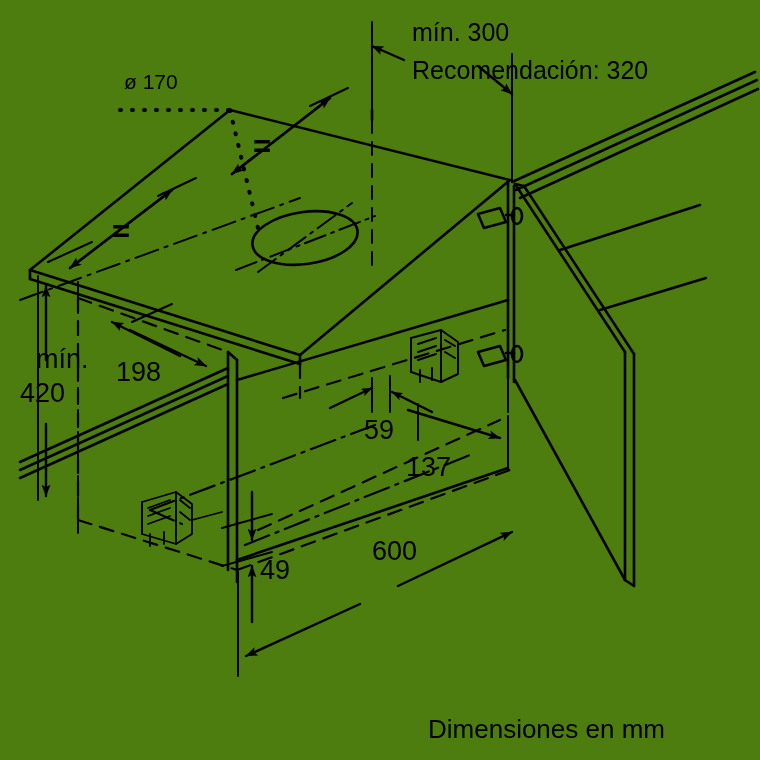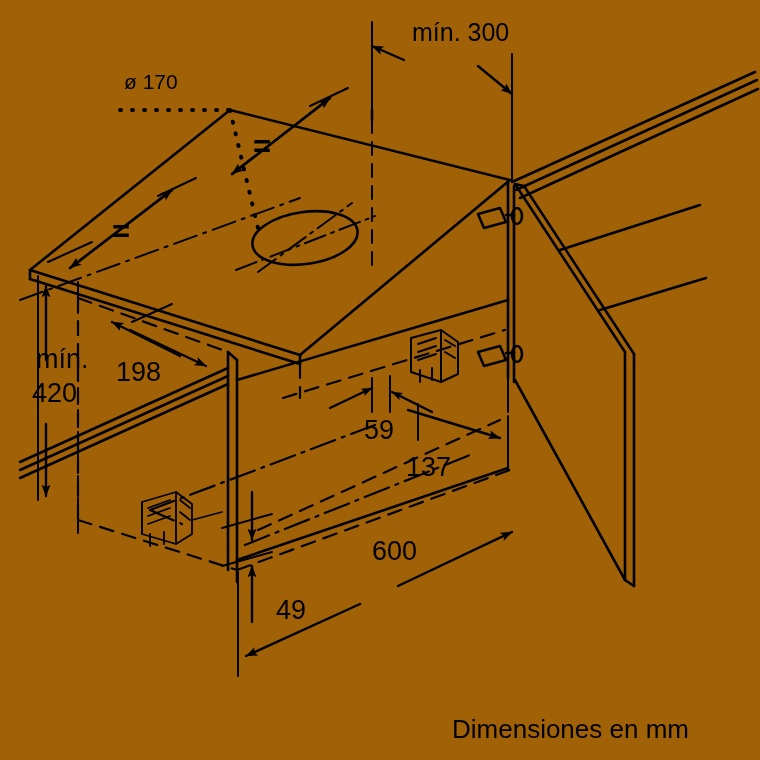--- a/index.html
+++ b/index.html
@@ -1,24 +1,24 @@
 <!DOCTYPE html>
 <html><head>
 <meta charset="utf-8">
 <style>
   html,body{margin:0;padding:0;background:#ffffff;}
   body{width:760px;height:760px;overflow:hidden;
        font-family:"Liberation Sans",sans-serif;color:#000;}
-  #stage{position:relative;width:760px;height:760px;background:#a16207;}
+  #stage{position:relative;width:760px;height:760px;background:#4d7c0f;}
   svg#dwg{position:absolute;left:0;top:0;width:760px;height:760px;}
   .lbl{position:absolute;white-space:nowrap;color:#000;
        font-family:"Liberation Sans",sans-serif;line-height:1.18;}
   .t-dim{font-size:27px;}
   .t-top{font-size:25px;}
-  .t-foot{font-size:26px;margin-left:24px;}
+  .t-foot{font-size:26px;}
   .t-dia{font-size:21px;}
 </style>
 </head>
 <body>
 
 <div id="stage">
 
   <svg id="dwg" viewBox="0 0 760 760">
     <defs>
       <marker id="ah" viewBox="0 0 12 9" refX="11.4" refY="4.5" markerWidth="12" markerHeight="9" orient="auto-start-reverse" markerUnits="userSpaceOnUse">
@@ -217,36 +217,37 @@
       <g stroke-width="4" stroke-dasharray="1 11" stroke-linecap="round">
         <path d="M 120 110 L 230 110"></path>
         <path d="M 230 110 L 258 228"></path>
       </g>
 
     </g>
   </svg>
 
   <div class="lbl t-top" style="left:412px;top:18px;">mín. 300</div>
 
+  <div class="lbl t-top" style="left:412px;top:56px;">Recomendación: 320</div>
 
   <div class="lbl t-dia" style="left:124px;top:70px;">ø 170</div>
 
   <div class="lbl t-dim" style="left:253px;top:129px;font-size:31px;font-weight:bold;">=</div>
 
   <div class="lbl t-dim" style="left:112px;top:214px;font-size:31px;font-weight:bold;">=</div>
 
   <div class="lbl t-dim" style="left:36px;top:344px;">mín.</div>
 
-  <div class="lbl t-dim" style="left:20px;top:378px;margin-left:12px;">420</div>
+  <div class="lbl t-dim" style="left:20px;top:378px;">420</div>
 
   <div class="lbl t-dim" style="left:116px;top:357px;">198</div>
 
   <div class="lbl t-dim" style="left:364px;top:415px;">59</div>
 
   <div class="lbl t-dim" style="left:406px;top:452px;">137</div>
 
-  <div class="lbl t-dim" style="left:276px;top:555px;margin-top:40px;">49</div>
+  <div class="lbl t-dim" style="left:260px;top:555px;">49</div>
 
   <div class="lbl t-dim" style="left:372px;top:536px;">600</div>
 
   <div class="lbl t-foot" style="left:428px;top:714px;">Dimensiones en mm</div>
 
 </div>
 
 </body></html>

